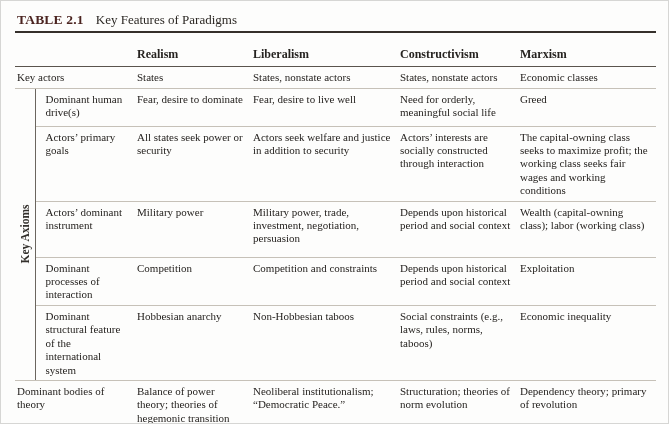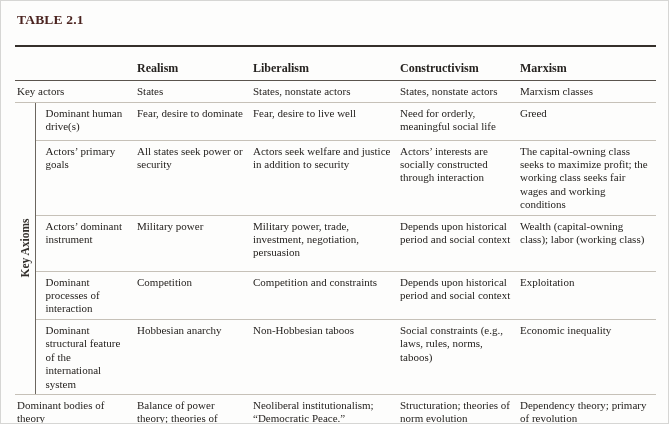--- a/index.html
+++ b/index.html
@@ -9,21 +9,21 @@
     background: #fdfdfc;
     border: 1px solid #d6d6d4;
     padding: 9px 14px 4px 14px;
     font-family: "Liberation Serif", serif;
     color: #262320;
     overflow: hidden;
     position: relative;
   }
   .title-bar {
     display: flex; align-items: baseline; gap: 12px;
-    padding: 2px 0 17px 2px;
+    padding: 2px 0 3px 2px;
     border-bottom: 2px solid #35302b;
     width: 641px;
   }
   .title-label { font-weight: bold; font-size: 13.5px; color: #4b2420; letter-spacing: .2px; }
   .title-text { font-size: 13px; color: #2c2824; }
   table.paradigms {
     border-collapse: collapse;
     table-layout: fixed;
     width: 641px;
     border-bottom: 2px solid #35302b;
@@ -71,20 +71,21 @@
   tr.r6 { height: 44px; }
   tr.r7 { height: 58px; }
 </style>
 </head>
 <body>
 
 <div class="page">
 
   <div class="title-bar">
     <span class="title-label">TABLE 2.1</span>
+    <span class="title-text">Key Features of Paradigms</span>
   </div>
 
   <table class="paradigms">
     <colgroup>
       <col style="width:20px">
         <col style="width:102px">
         <col style="width:116px">
       <col style="width:147px">
         <col style="width:120px">
         <col style="width:136px">
@@ -97,21 +98,21 @@
       <th>Liberalism</th>
       <th>Constructivism</th>
       <th>Marxism</th>
     </tr>
 
     <tr class="datarow r1">
       <td colspan="2" class="row-label-flush">Key actors</td>
       <td>States</td>
       <td>States, nonstate actors</td>
       <td>States, nonstate actors</td>
-      <td>Marxism classes</td>
+      <td>Economic classes</td>
     </tr>
 
     <tr class="datarow r2">
       <td class="axioms-strip" rowspan="5">
         <span class="axioms-rotated">Key Axioms</span>
       </td>
       <td class="row-label-indent">Dominant human drive(s)</td>
       <td>Fear, desire to dominate</td>
       <td>Fear, desire to live well</td>
       <td>Need for orderly, meaningful social life</td>

